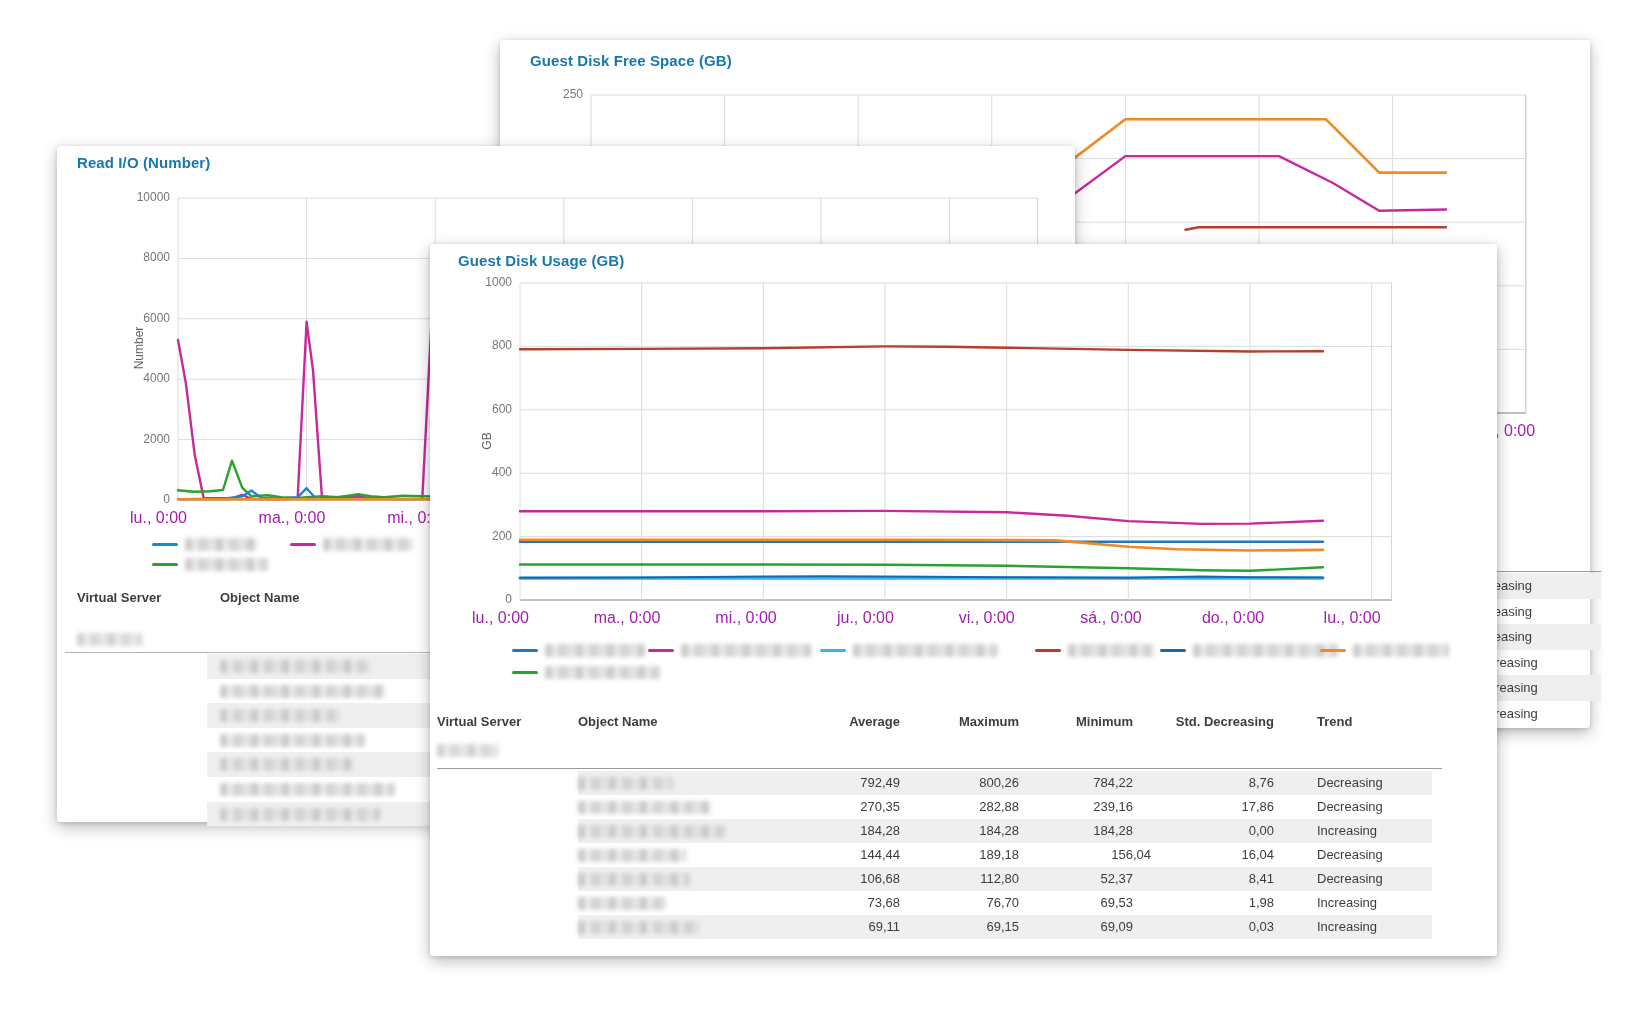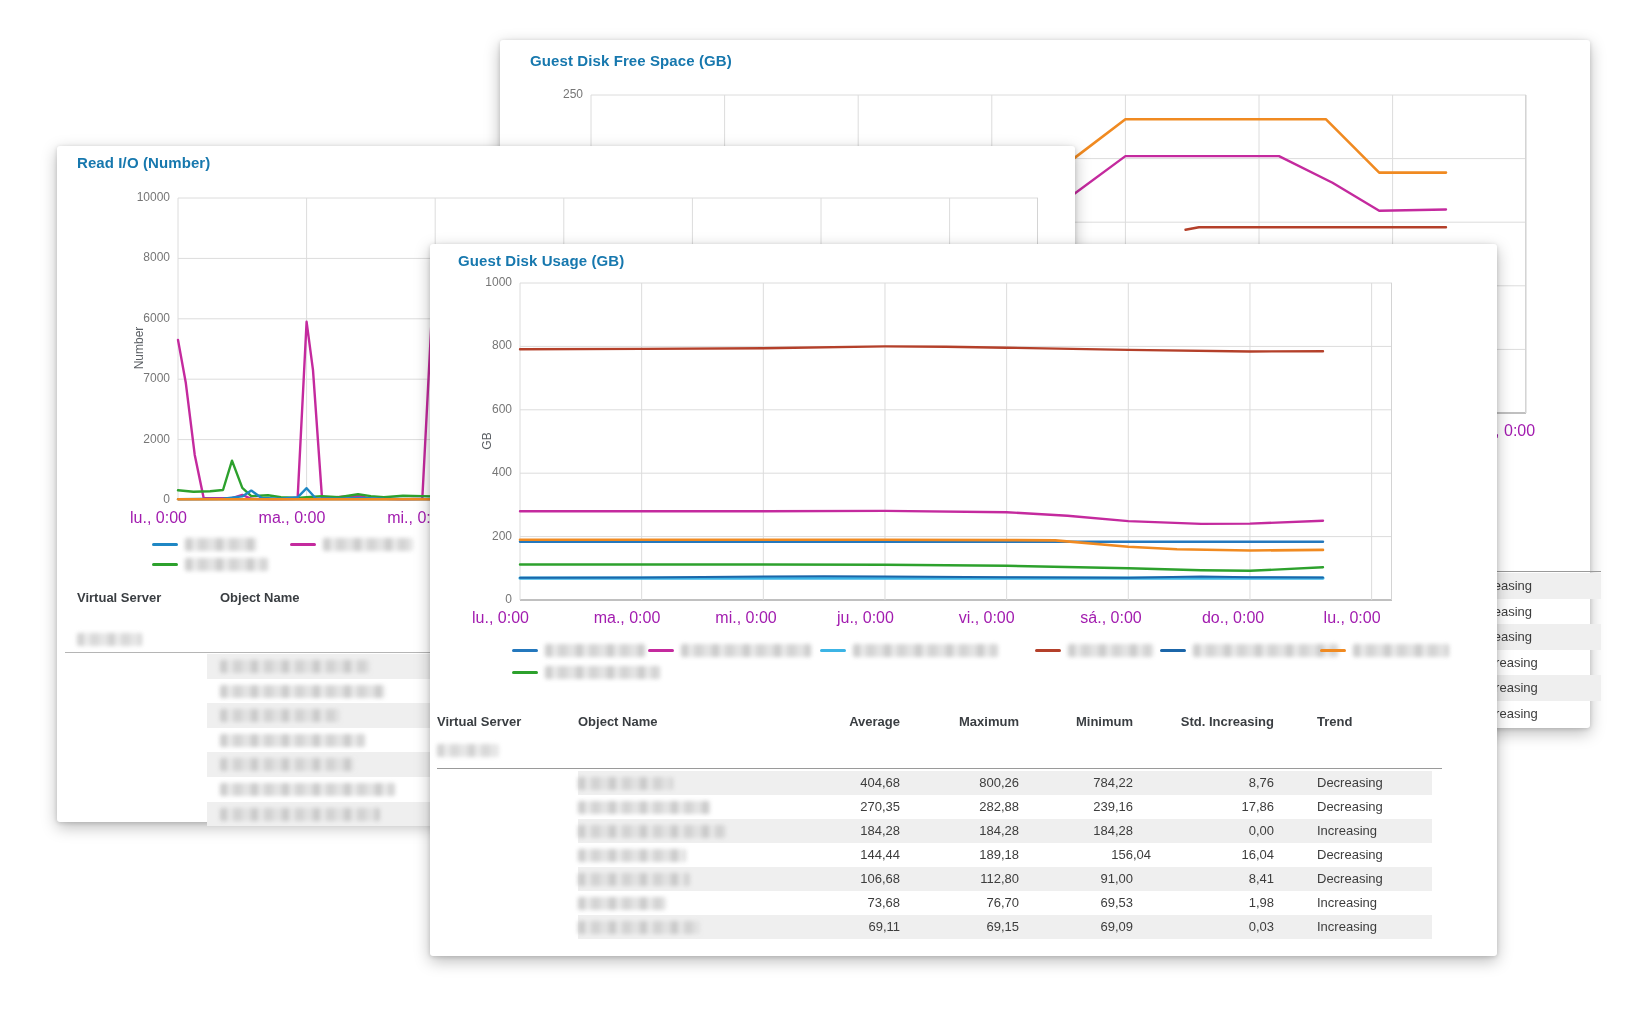--- a/index.html
+++ b/index.html
@@ -111,21 +111,21 @@
           <line x1="771.5999999999999" y1="0" x2="771.5999999999999" y2="302" stroke="#dcdcdc" stroke-width="1"></line>
           <line x1="859.5" y1="0" x2="859.5" y2="302" stroke="#d4d4d4" stroke-width="1"></line>
           <polyline points="0.0,141.9 7.7,184.2 16.7,256.7 25.7,300.2 54.0,300.2 64.3,296.9 73.3,300.8 96.4,301.1 119.6,300.8 128.6,123.8 135.0,172.1 144.0,300.2 180.0,297.8 192.9,300.5 225.0,301.1 244.3,300.8 253.3,126.8 261.1,145.0 267.5,283.9" fill="none" stroke="#c42a9e" stroke-width="2.4" stroke-linejoin="round" stroke-linecap="round"></polyline>
           <polyline points="0.0,292.3 15.4,293.8 32.1,293.2 45.0,292.0 54.0,262.7 64.3,289.9 73.3,298.1 90.0,297.2 102.9,299.3 119.6,299.9 128.6,299.3 144.0,298.1 160.8,299.3 180.0,296.3 192.9,298.1 205.8,299.3 225.0,297.8 244.3,298.1 267.5,298.7" fill="none" stroke="#2da12d" stroke-width="2.4" stroke-linejoin="round" stroke-linecap="round"></polyline>
           <polyline points="0.0,301.1 45.0,300.8 64.3,298.4 73.3,292.6 83.6,299.9 102.9,300.8 119.6,299.3 128.6,290.2 137.6,300.2 160.8,300.8 180.0,299.9 205.8,300.8 231.5,301.1 267.5,300.8" fill="none" stroke="#1f87c4" stroke-width="2.4" stroke-linejoin="round" stroke-linecap="round"></polyline>
           <polyline points="0.0,301.2 267.5,301.2" fill="none" stroke="#f08a21" stroke-width="2.4" stroke-linejoin="round" stroke-linecap="round"></polyline>
         </svg>
         <div class="ytick" style="left: -54px; top: -8px;">10000</div>
         <div class="ytick" style="left: -54px; top: 52.4px;">8000</div>
         <div class="ytick" style="left: -54px; top: 112.8px;">6000</div>
-        <div class="ytick" style="left: -54px; top: 173.2px;">7000</div>
+        <div class="ytick" style="left: -54px; top: 173.2px;">4000</div>
         <div class="ytick" style="left: -54px; top: 233.6px;">2000</div>
         <div class="ytick" style="left: -54px; top: 294px;">0</div>
         <div class="xtick" style="left: -48px; top: 311px;">lu., 0:00</div>
         <div class="xtick" style="left: 80.6px; top: 311px;">ma., 0:00</div>
         <div class="xtick" style="left: 209.2px; top: 311px;">mi., 0:00</div>
         <div class="xtick" style="left: 337.8px; top: 311px;">ju., 0:00</div>
         <div class="xtick" style="left: 466.4px; top: 311px;">vi., 0:00</div>
         <div class="xtick" style="left: 595px; top: 311px;">sá., 0:00</div>
         <div class="xtick" style="left: 723.6px; top: 311px;">do., 0:00</div>
         <div class="ylab" style="left: -60px; top: 143px;">Number</div>
@@ -245,27 +245,27 @@
           <div class="dash" style="background: rgb(45, 161, 45);"></div>
           <div class="blur" style="left: 33px; width: 115px;"></div>
         </div>
       </div>
     <div id="frontTable">
         <div class="thead" style="left: 7px; top: 470px;">Virtual Server</div>
         <div class="thead" style="left: 148px; top: 470px;">Object Name</div>
         <div class="thead" style="left: 310px; width: 160px; text-align: right; top: 470px;">Average</div>
         <div class="thead" style="left: 429px; width: 160px; text-align: right; top: 470px;">Maximum</div>
         <div class="thead" style="left: 543px; width: 160px; text-align: right; top: 470px;">Minimum</div>
-        <div class="thead" style="left: 684px; width: 160px; text-align: right; top: 470px;">Std. Increasing</div>
+        <div class="thead" style="left: 684px; width: 160px; text-align: right; top: 470px;">Std. Decreasing</div>
         <div class="thead" style="left: 887px; top: 470px;">Trend</div>
         <div class="blur srv-blur" style="left: 7px; top: 500px; width: 62px;"></div>
         <div class="divider" style="left: 7px; top: 524px; width: 1005px;"></div>
         <div class="trow stripe" style="left: 148px; top: 527px; width: 854px; height: 24px;">
           <div class="blur" style="left: 0px; top: 6px; width: 95px;"></div>
-          <div class="cell num" style="left: 212px;">404,68</div>
+          <div class="cell num" style="left: 212px;">792,49</div>
           <div class="cell num" style="left: 331px;">800,26</div>
           <div class="cell num" style="left: 445px;">784,22</div>
           <div class="cell num" style="left: 586px;">8,76</div>
           <div class="cell" style="left: 739px;">Decreasing</div>
         </div>
         <div class="trow" style="left: 148px; top: 551px; width: 854px; height: 24px;">
           <div class="blur" style="left: 0px; top: 6px; width: 132px;"></div>
           <div class="cell num" style="left: 212px;">270,35</div>
           <div class="cell num" style="left: 331px;">282,88</div>
           <div class="cell num" style="left: 445px;">239,16</div>
@@ -285,21 +285,21 @@
           <div class="cell num" style="left: 212px;">144,44</div>
           <div class="cell num" style="left: 331px;">189,18</div>
           <div class="cell num" style="left: 463px;">156,04</div>
           <div class="cell num" style="left: 586px;">16,04</div>
           <div class="cell" style="left: 739px;">Decreasing</div>
         </div>
         <div class="trow stripe" style="left: 148px; top: 623px; width: 854px; height: 24px;">
           <div class="blur" style="left: 0px; top: 6px; width: 112px;"></div>
           <div class="cell num" style="left: 212px;">106,68</div>
           <div class="cell num" style="left: 331px;">112,80</div>
-          <div class="cell num" style="left: 445px;">91,00</div>
+          <div class="cell num" style="left: 445px;">52,37</div>
           <div class="cell num" style="left: 586px;">8,41</div>
           <div class="cell" style="left: 739px;">Decreasing</div>
         </div>
         <div class="trow" style="left: 148px; top: 647px; width: 854px; height: 24px;">
           <div class="blur" style="left: 0px; top: 6px; width: 88px;"></div>
           <div class="cell num" style="left: 212px;">73,68</div>
           <div class="cell num" style="left: 331px;">76,70</div>
           <div class="cell num" style="left: 445px;">69,53</div>
           <div class="cell num" style="left: 586px;">1,98</div>
           <div class="cell" style="left: 739px;">Increasing</div>

